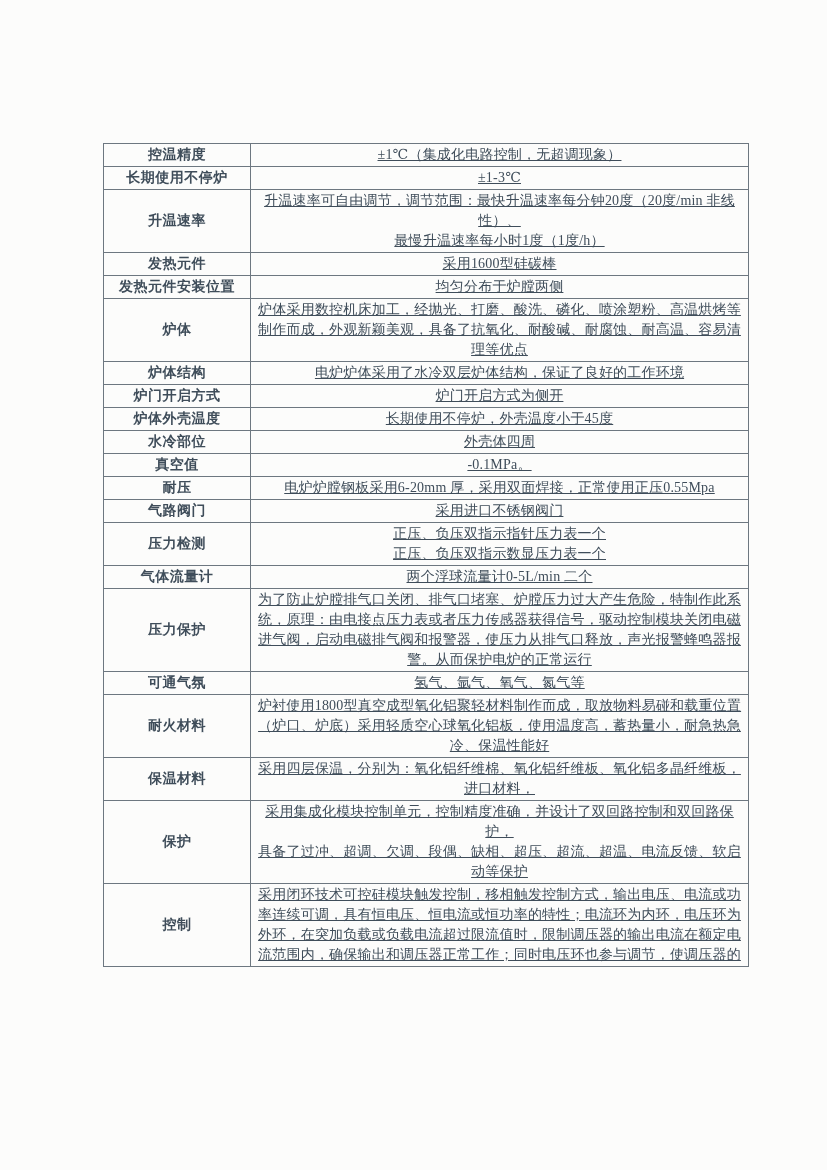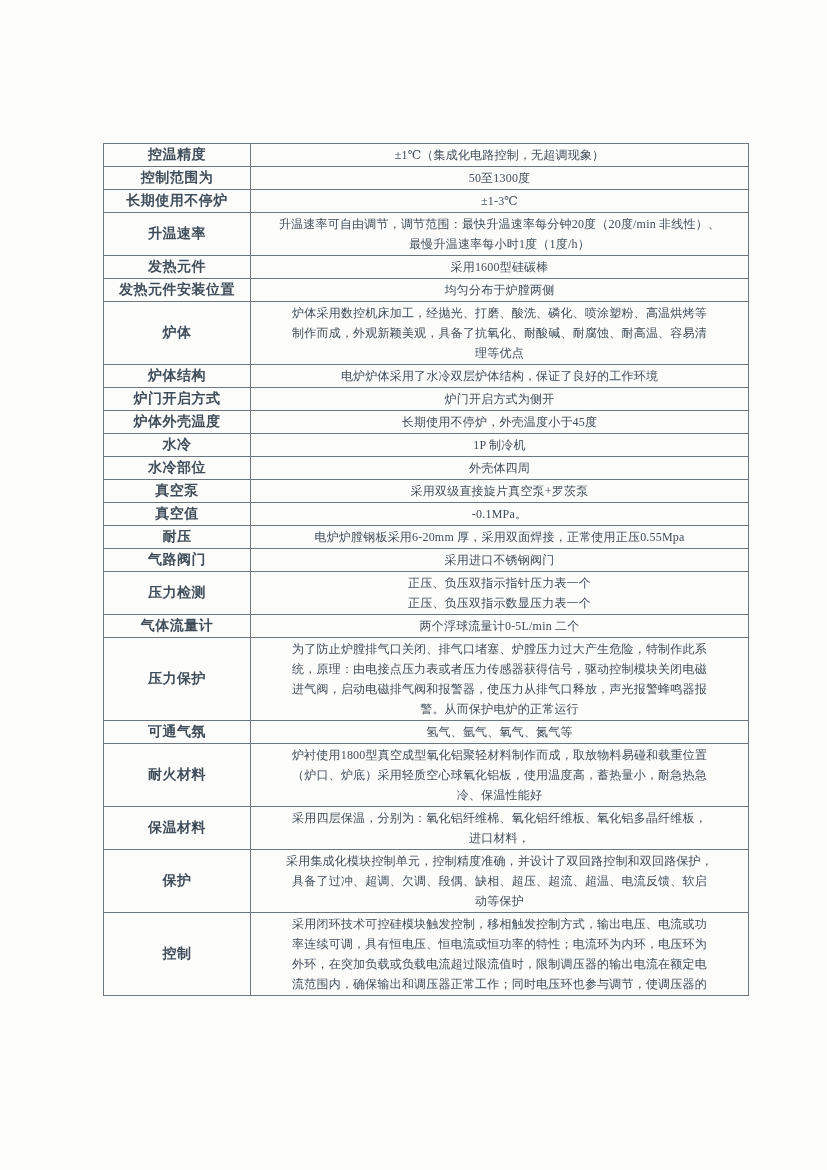--- a/index.html
+++ b/index.html
@@ -37,46 +37,43 @@
   }
   td.label {
     text-align: center;
     font-weight: bold;
     font-size: 14px;
     line-height: 20px;
     letter-spacing: 0.5px;
   }
   td.value {
     text-align: center;
-    font-size: 12px;
+    font-size: 14px;
     line-height: 20px;
     white-space: pre-line;
     letter-spacing: 0.2px;
+    text-decoration: underline;
   }
 </style>
 </head>
 <body>
 
 <div class="page">
   <div class="spec-table-wrap">
     <table class="spec-table">
       <colgroup>
         <col class="col-label">
         <col class="col-value">
       </colgroup>
       <tbody>
   <tr>
     <td class="label">控温精度</td>
     <td class="value">±1℃（集成化电路控制，无超调现象）</td>
   </tr>
 
-  <tr>
-    <td class="label">控制范围为</td>
-    <td class="value">50至1300度</td>
-  </tr>
 
   <tr>
     <td class="label">长期使用不停炉</td>
     <td class="value">±1-3℃</td>
   </tr>
 
 
   <tr>
     <td class="label">升温速率</td>
     <td class="value">升温速率可自由调节，调节范围：最快升温速率每分钟20度（20度/min 非线性）、
@@ -108,34 +105,26 @@
   <tr>
     <td class="label">炉门开启方式</td>
     <td class="value">炉门开启方式为侧开</td>
   </tr>
 
   <tr>
     <td class="label">炉体外壳温度</td>
     <td class="value">长期使用不停炉，外壳温度小于45度</td>
   </tr>
 
-  <tr>
-    <td class="label">水冷</td>
-    <td class="value">1P 制冷机</td>
-  </tr>
 
   <tr>
     <td class="label">水冷部位</td>
     <td class="value">外壳体四周</td>
   </tr>
 
-  <tr>
-    <td class="label">真空泵</td>
-    <td class="value">采用双级直接旋片真空泵+罗茨泵</td>
-  </tr>
 
   <tr>
     <td class="label">真空值</td>
     <td class="value">-0.1MPa。</td>
   </tr>
 
   <tr>
     <td class="label">耐压</td>
     <td class="value">电炉炉膛钢板采用6-20mm 厚，采用双面焊接，正常使用正压0.55Mpa</td>
   </tr>

